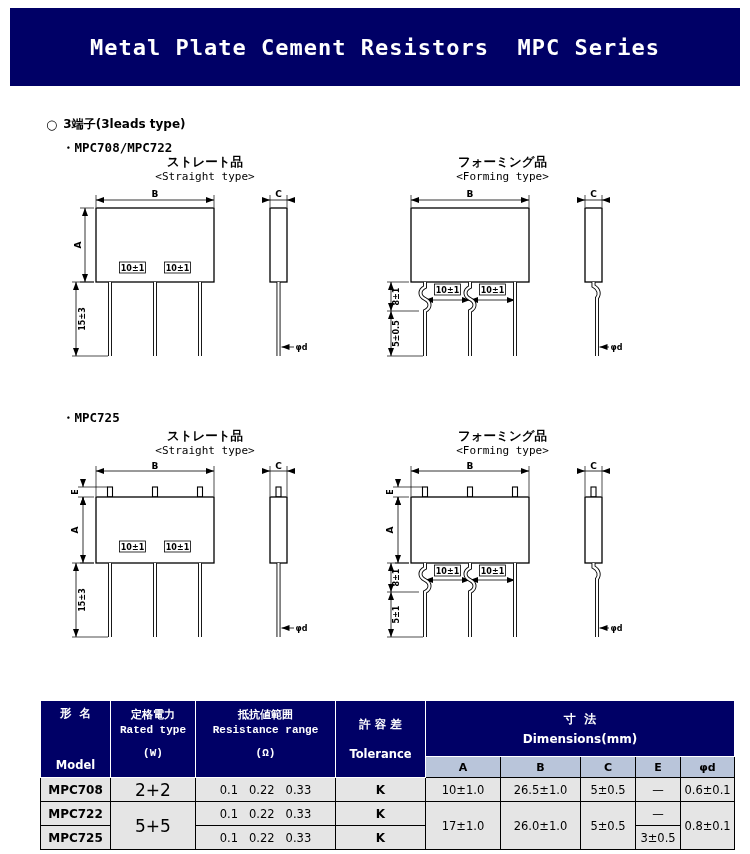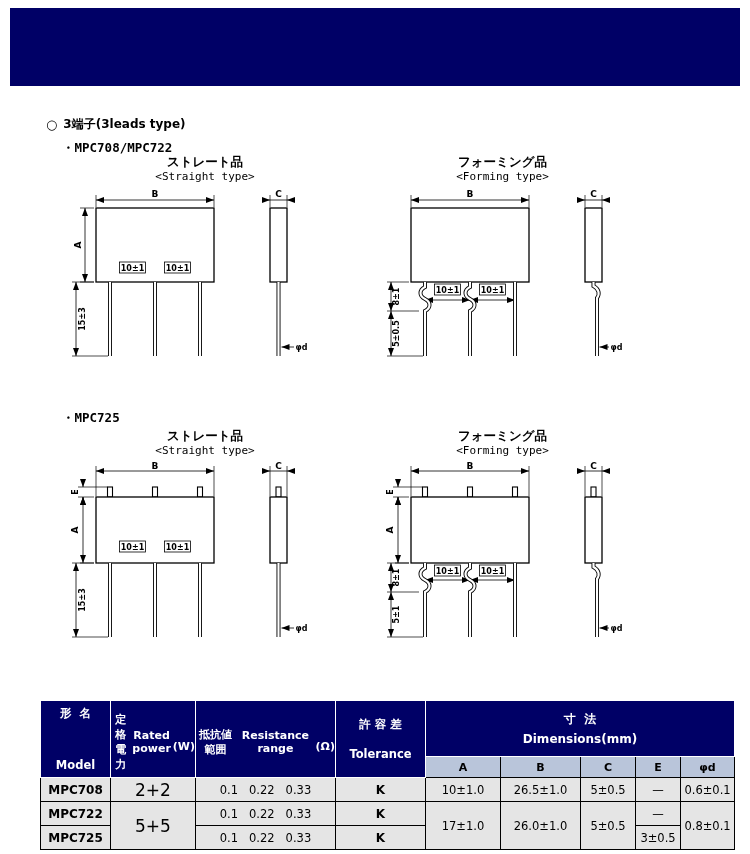--- a/index.html
+++ b/index.html
@@ -50,35 +50,36 @@
     position:absolute; left:40px; top:700px; width:694px;
     border-collapse:collapse; table-layout:fixed; border:1px solid #c4b5fd;
   }
   .spec-table th, .spec-table td { border:1px solid #000; text-align:center; vertical-align:middle; padding:0; }
   .spec-table thead th { background:#000066; color:#fff; border:1px solid #fff; font-weight:bold; }
   .spec-table thead tr.sub th {
     background:#b9c5da; color:#000; border:1px solid #000;
     height:20px; font-size:11px; font-weight:bold;
   }
   .hstack  { display:flex; flex-direction:column; justify-content:space-between; align-items:center; height:66px; padding:5px 0; font-size:11.5px; }
-  .hstack2 { display:flex; flex-direction:row; align-items:center; justify-content:flex-start; gap:2px; padding-top:6px; font-size:11px; height:70px; }
+  .hstack2 { display:flex; flex-direction:column; align-items:center; justify-content:flex-start; gap:2px; padding-top:6px; font-size:11px; height:70px;font-family:Liberation Mono, monospace; }
   .hstack2 .unit { margin-top:9px; }
   .hstack3 { display:flex; flex-direction:column; align-items:center; justify-content:space-evenly; height:72px; font-size:11.5px; }
   .hstack4 { display:flex; flex-direction:column; align-items:center; justify-content:center; gap:4px; height:52px; font-size:12px; }
   .spec-table tbody td { height:23px; font-size:11.5px; background:#e5e5e5; }
   .spec-table tbody td.model { font-weight:bold; font-size:12px; }
   .spec-table tbody td.power { font-weight:normal; font-size:17px; }
   .spec-table tbody td.tol   { font-weight:bold; font-size:12px; }
 </style>
 </head>
 <body>
 
 <div class="page">
 
   <div class="banner">
+    <div class="l1 pre">Metal Plate Cement Resistors  MPC Series</div>
   </div>
 
   <div class="sect-head">
     <span class="bullet">○</span>
     <span>3端子(3leads type)</span>
   </div>
 
   <div class="group-label" style="left:62px; top:140px;">・MPC708/MPC722</div>
 
   <div class="title-block" style="left:95px; top:154px; width:220px;">
@@ -339,21 +340,21 @@
       <tr>
         <th rowspan="2">
           <div class="hstack">
             <span class="pre">形  名</span>
             <span>Model</span>
           </div>
         </th>
         <th rowspan="2">
           <div class="hstack2">
             <span>定格電力</span>
-            <span>Rated power</span>
+            <span>Rated type</span>
             <span class="unit">(W)</span>
           </div>
         </th>
         <th rowspan="2">
           <div class="hstack2">
             <span>抵抗値範囲</span>
             <span>Resistance range</span>
             <span class="unit">(Ω)</span>
           </div>
         </th>

